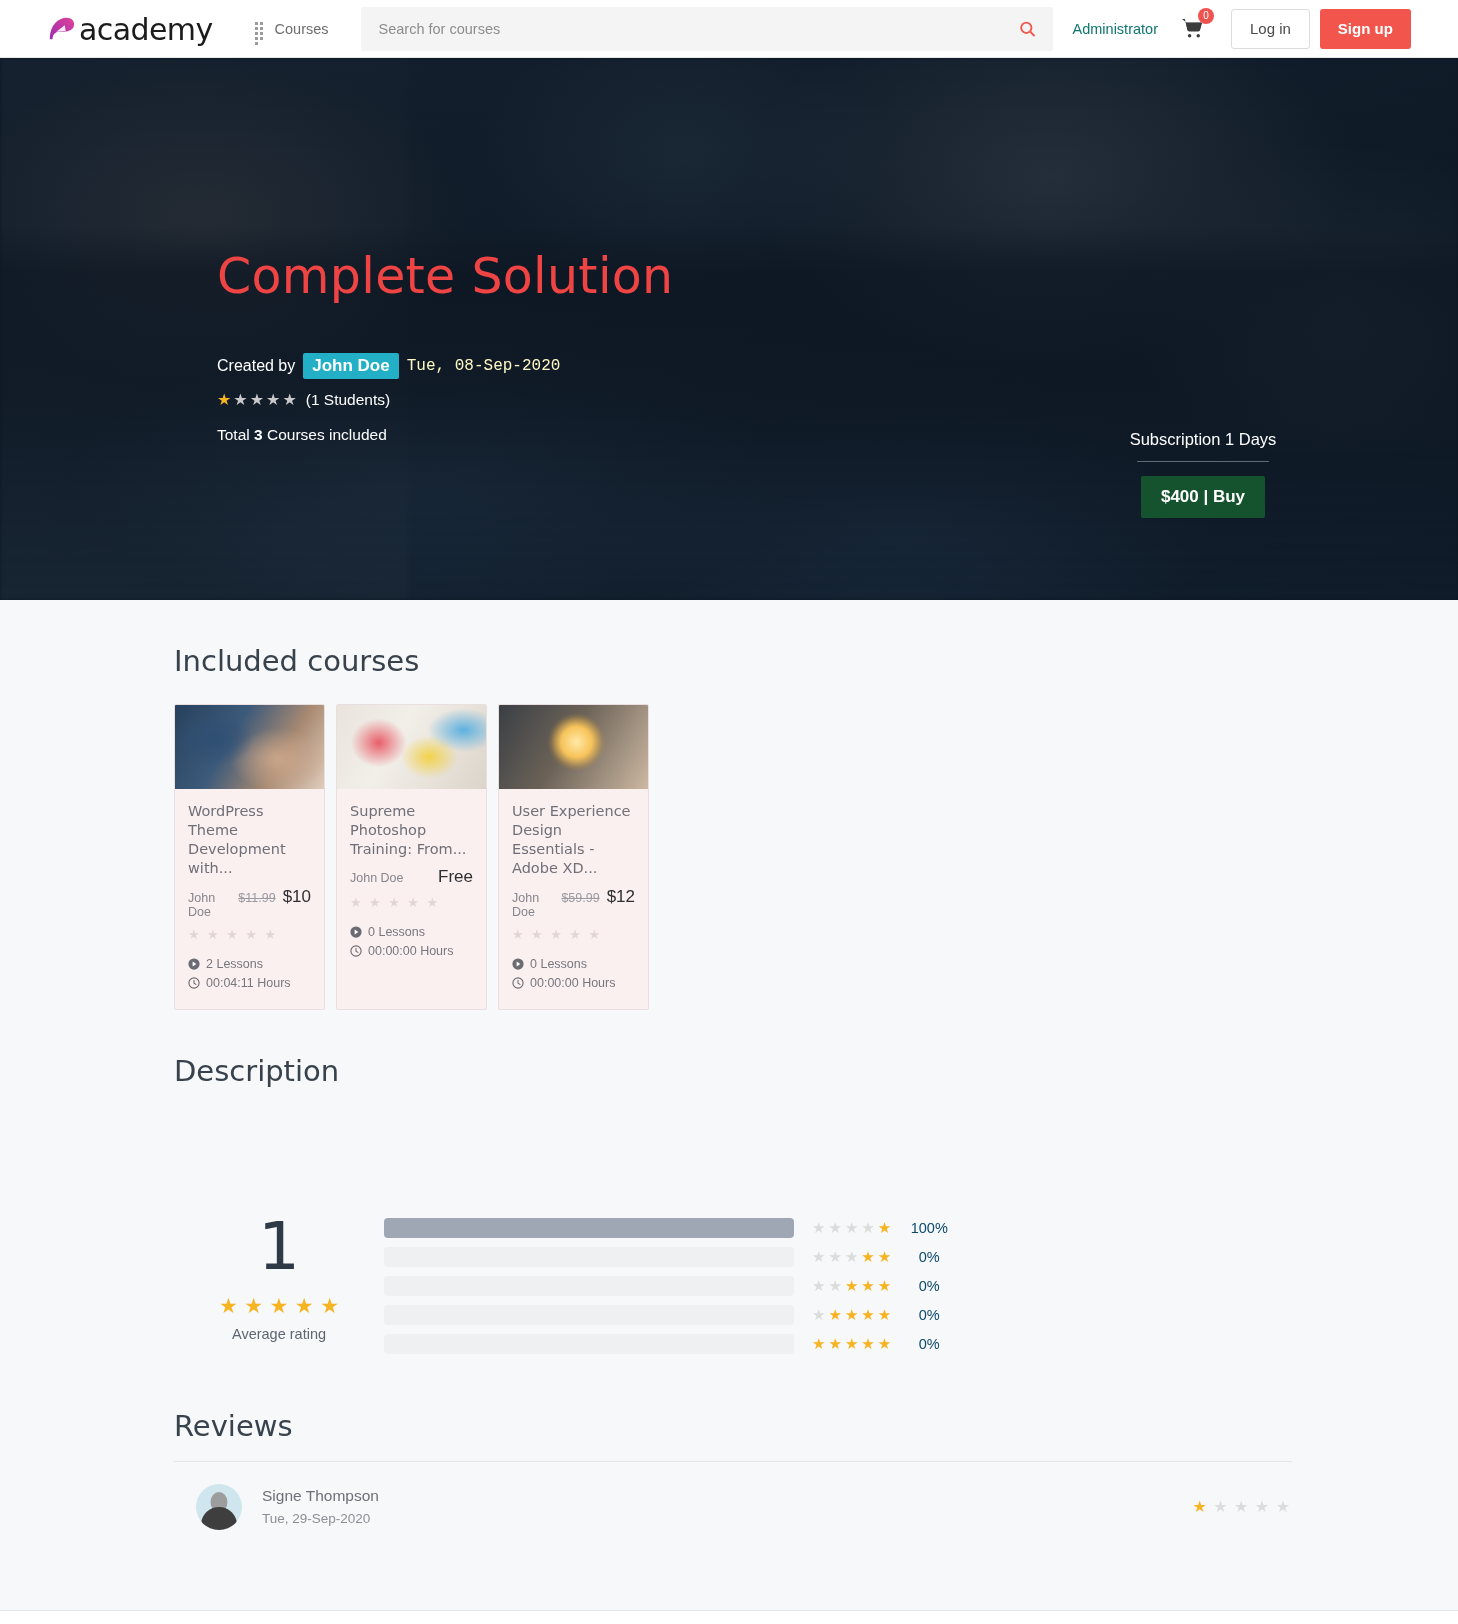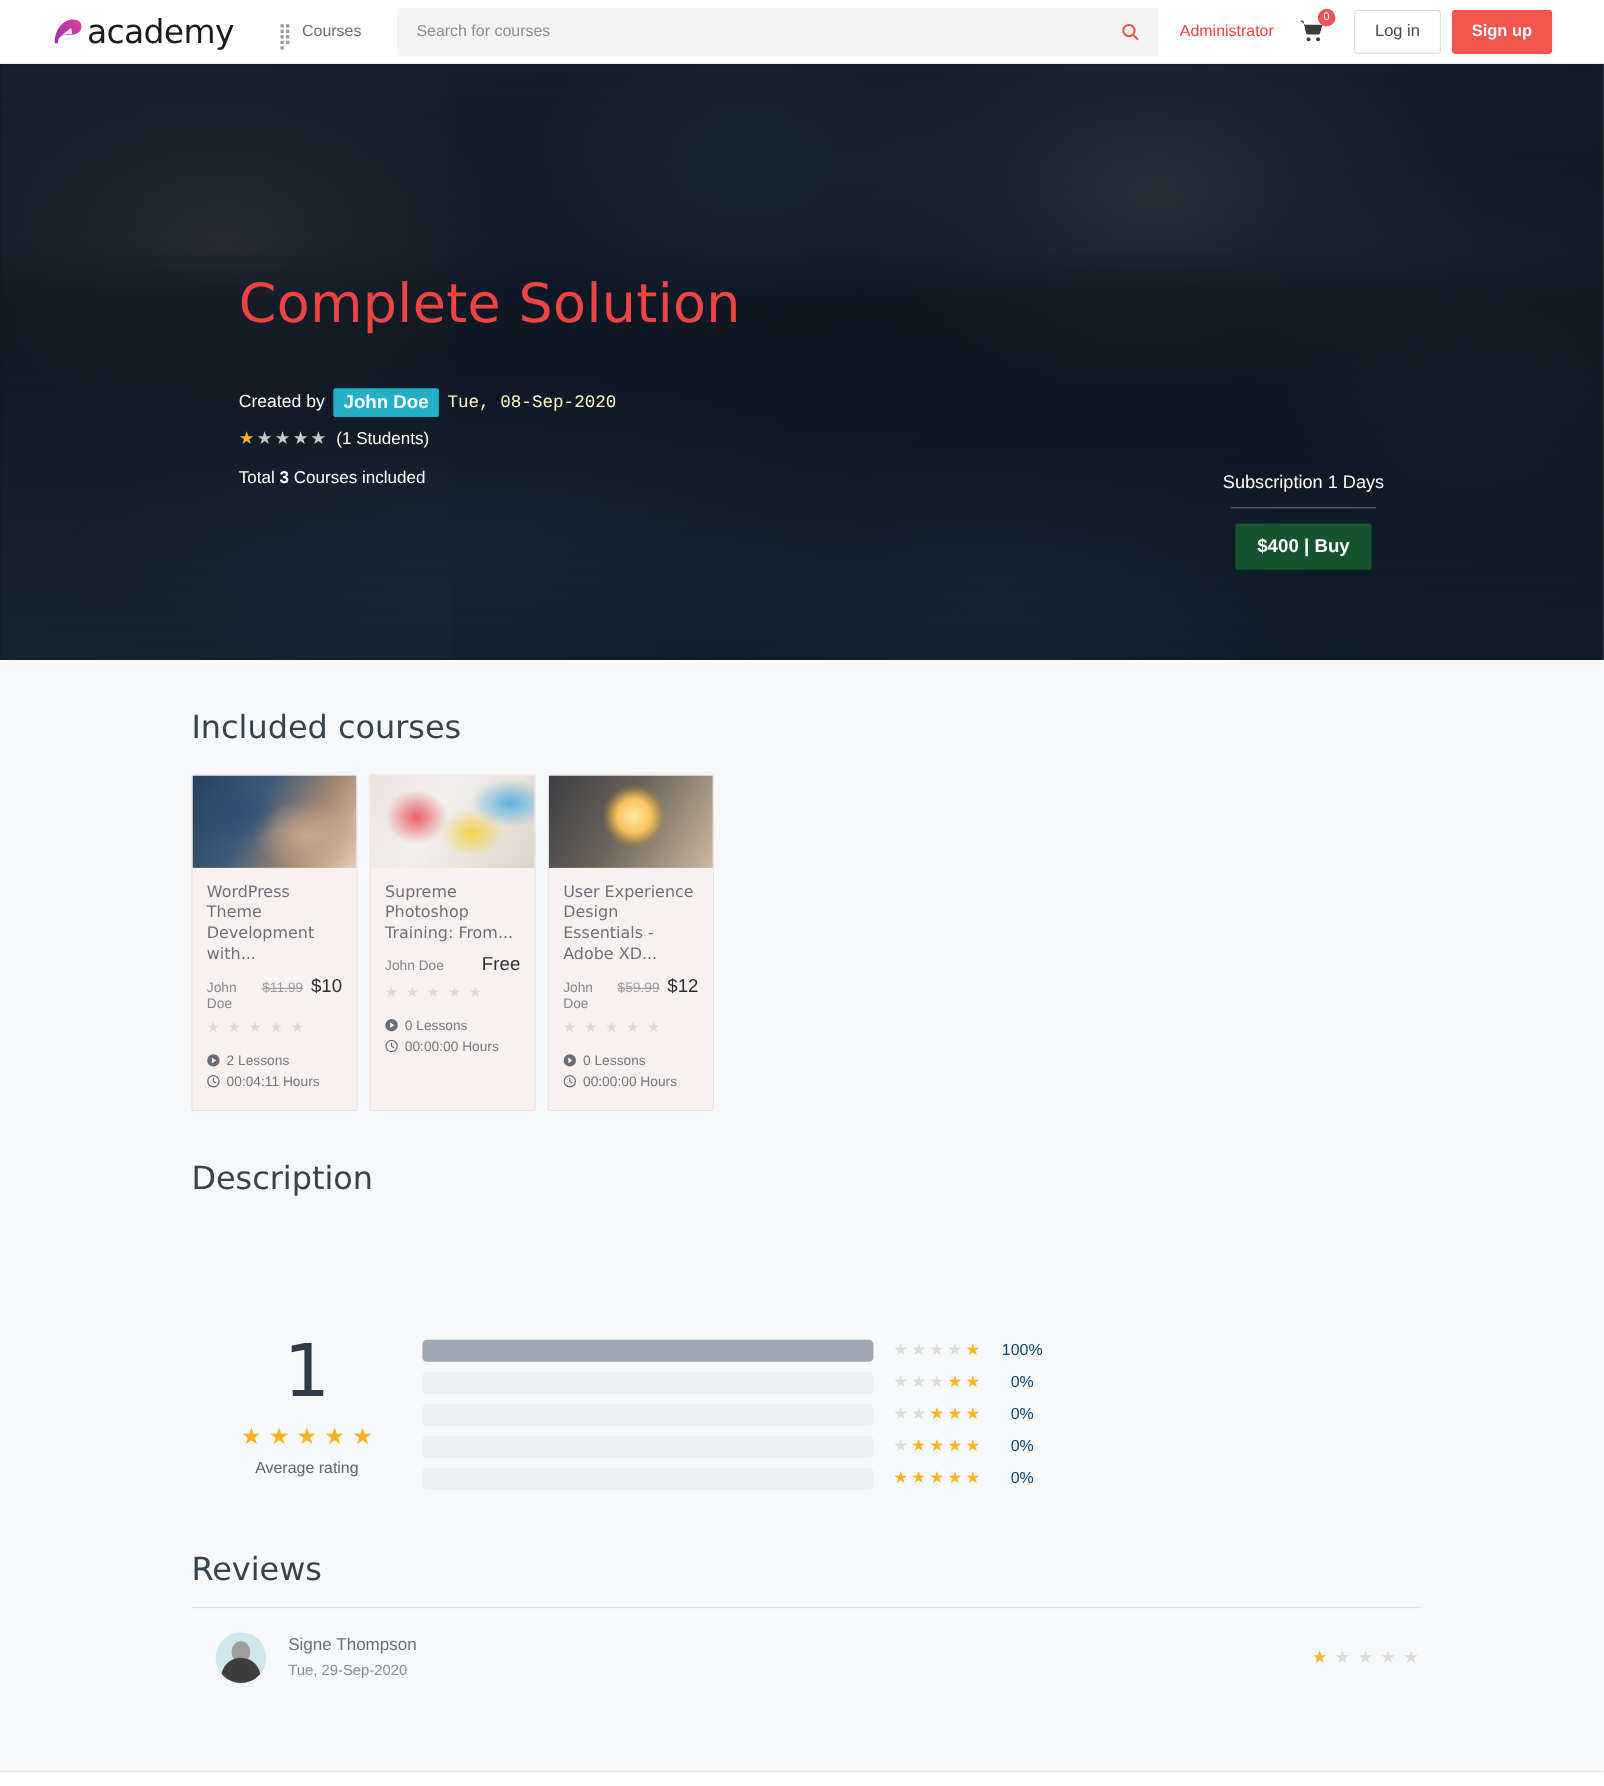--- a/index.html
+++ b/index.html
@@ -64,21 +64,21 @@
     font-family: "Liberation Sans", sans-serif;
   }
   .search-box::placeholder { color: #8d8d8d; }
   .search-btn {
     position: absolute; right: 12px; top: 50%;
     transform: translateY(-50%);
     background: none; border: none; cursor: pointer;
     padding: 4px; line-height: 0;
   }
   .nav-right { display: flex; align-items: center; gap: 0; flex: 0 0 auto; }
-  .admin-label { font-size: 14.5px; color: #ef4444; margin-right: 22px; cursor: pointer; }
+  .admin-label { font-size: 14.5px; color: #0f766e; margin-right: 22px; cursor: pointer; }
   .cart-wrap { position: relative; margin-right: 26px; cursor: pointer; line-height: 0; }
   .cart-badge {
     position: absolute; top: -9px; right: -9px;
     background: #ef5350; color: #fff;
     font-size: 10px; line-height: 16px;
     min-width: 16px; height: 16px; border-radius: 50%;
     text-align: center; font-weight: 400;
   }
   .btn-login {
     border: 1px solid #dcdcdc; background: #fff;
@@ -150,21 +150,21 @@
     padding: 3px 9px; margin: 0 8px; font-size: 17px;
     border-radius: 2px; cursor: pointer;
   }
   .created-date { color: #fef9c3; font-size: 16px; font-family: Liberation Mono, monospace; }
   .stars-row { display: flex; align-items: center; gap: 0; margin-top: 12px; }
   .stars-row .star { font-size: 16px; line-height: 1; margin-right: 2px; }
   .students-count { margin-left: 7px; font-size: 15.5px; color: #ffffff; }
   .total-courses { margin-top: 17px; font-size: 15.5px; color: #ffffff; }
   .total-courses b { font-weight: bold; }
   .hero-buy {
-    position: absolute; right: 93px; top: 372px;
+    position: absolute; right: 75px; top: 372px;
     width: 182px; text-align: center;
   }
   .sub-days { color: #ffffff; font-size: 16.5px; padding-bottom: 12px; }
   .sub-divider { height: 1px; background: rgba(255,255,255,.35); width: 132px; margin: 0 auto 14px; }
   .buy-btn {
     display: inline-block; background: #14532d; color: #fff;
     font-size: 17px; font-weight: bold;
     padding: 11px 20px; border: none; border-radius: 2px; cursor: pointer;
     font-family: "Liberation Sans", sans-serif;
   }

